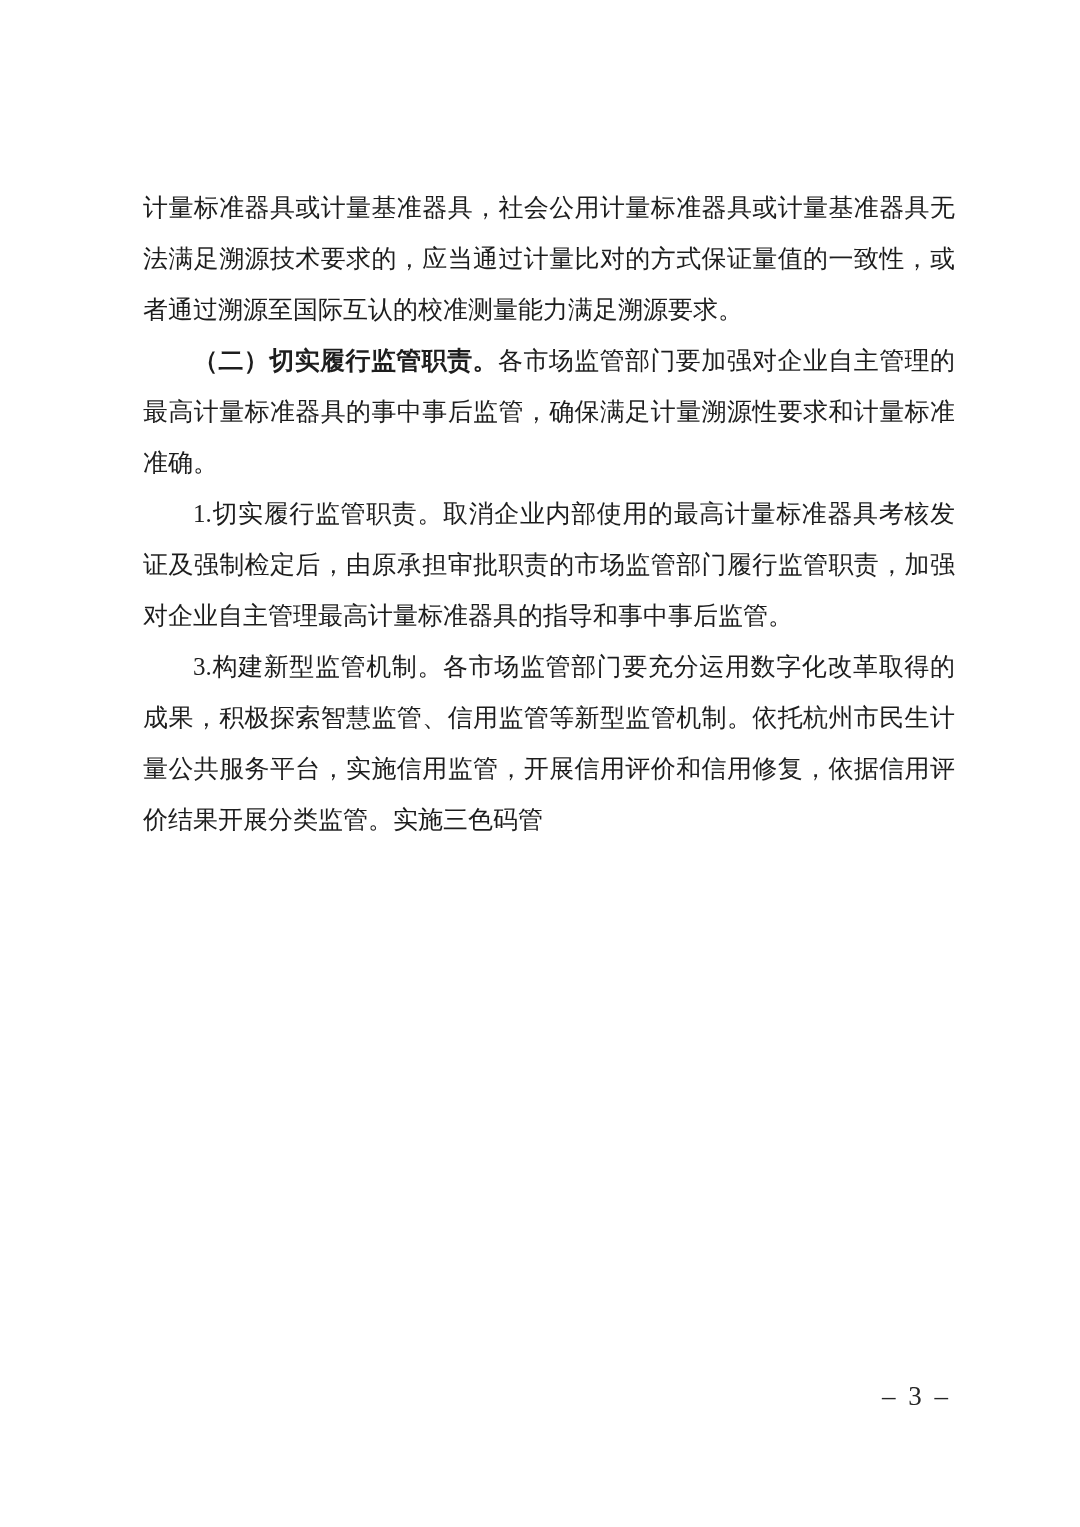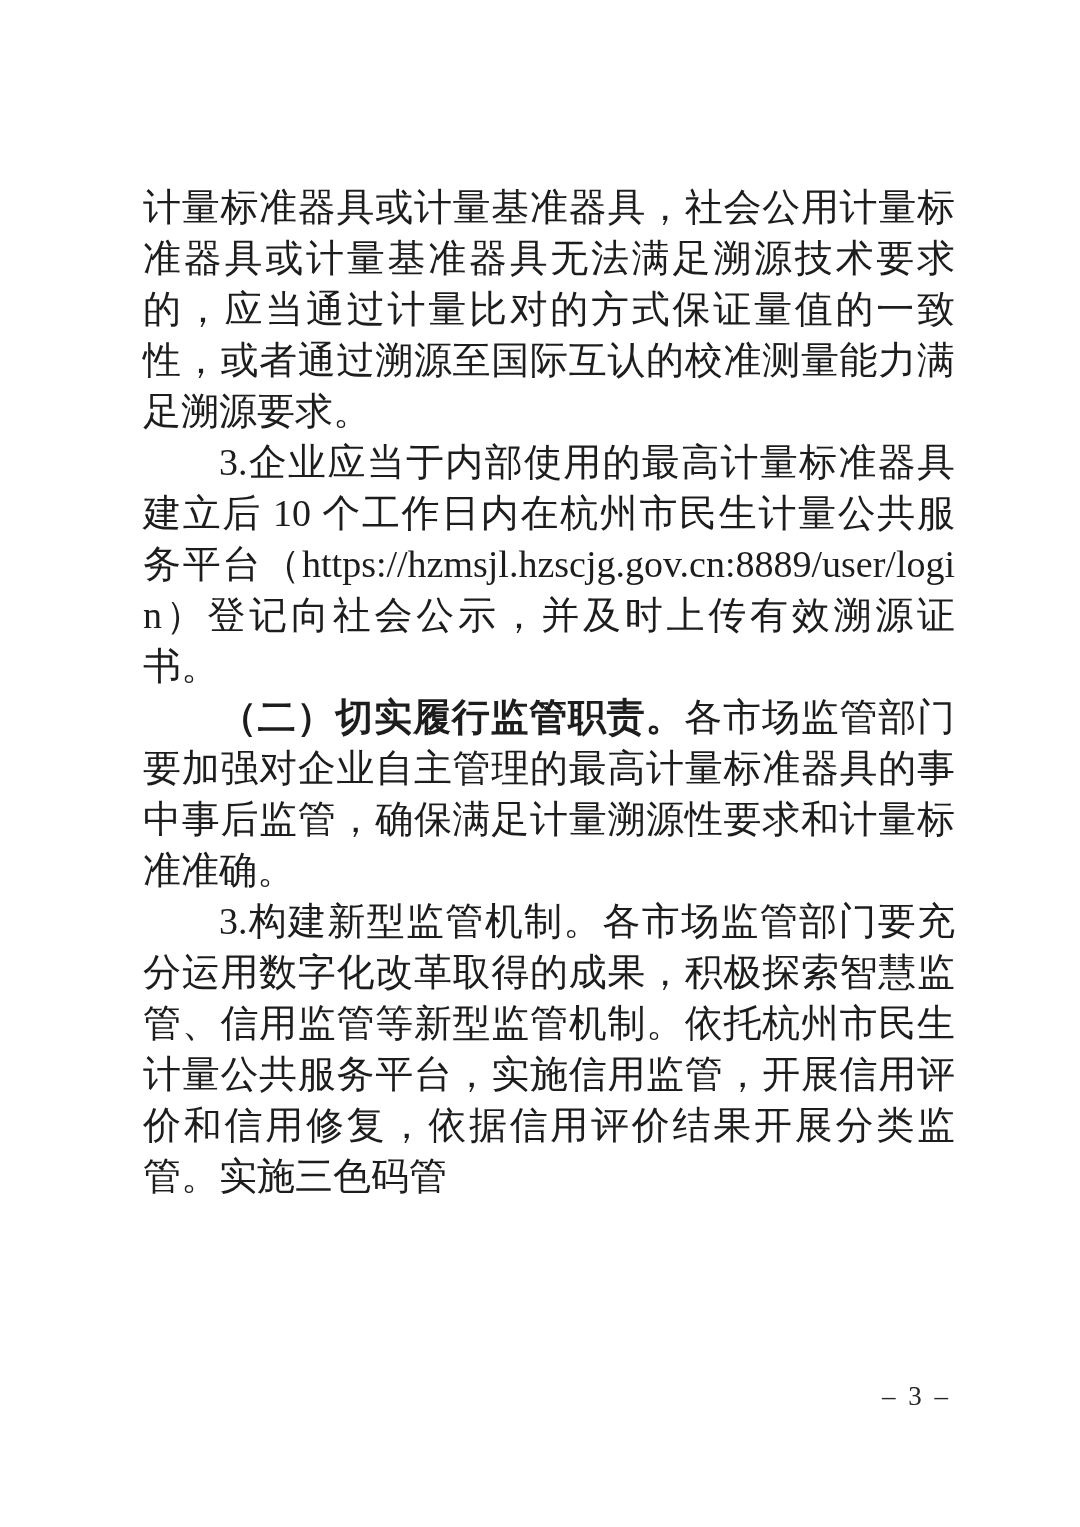--- a/index.html
+++ b/index.html
@@ -21,21 +21,21 @@
     background: #ffffff;
   }
   .text-block {
     position: absolute;
     left: 143px;
     top: 182px;
     width: 812px;
   }
   .para {
     margin: 0;
-    font-size: 38px;
+    font-size: 25px;
     line-height: 51px;
     text-align: justify;
     text-justify: inter-ideograph;
     word-break: break-all;
   }
   .para.indent {
     text-indent: 2em;
   }
   .lead-bold {
     font-weight: bold;
@@ -53,28 +53,28 @@
 </head>
 <body>
 
 <div class="page">
   <main class="text-block">
 
     <p class="para">
       <span>计量标准器具或计量基准器具，社会公用计量标准器具或计量基准器具无法满足溯源技术要求的，应当通过计量比对的方式保证量值的一致性，或者通过溯源至国际互认的校准测量能力满足溯源要求。</span>
     </p>
 
-    <p class="para indent">
-      <span>3.企业应当于内部使用的最高计量标准器具建立后 10 个工作日内在杭州市民生计量公共服务平台（https://hzmsjl.hzscjg.gov.cn:8889/user/login）登记向社会公示，并及时上传有效溯源证书。</span>
-    </p>
 
     <p class="para indent">
       <span class="lead-bold">（二）切实履行监管职责。</span><span>各市场监管部门要加强对企业自主管理的最高计量标准器具的事中事后监管，确保满足计量溯源性要求和计量标准准确。</span>
     </p>
 
+    <p class="para indent">
+      <span>1.切实履行监管职责。取消企业内部使用的最高计量标准器具考核发证及强制检定后，由原承担审批职责的市场监管部门履行监管职责，加强对企业自主管理最高计量标准器具的指导和事中事后监管。</span>
+    </p>
 
 
     <p class="para indent">
       <span>3.构建新型监管机制。各市场监管部门要充分运用数字化改革取得的成果，积极探索智慧监管、信用监管等新型监管机制。依托杭州市民生计量公共服务平台，实施信用监管，开展信用评价和信用修复，依据信用评价结果开展分类监管。实施三色码管</span>
     </p>
 
   </main>
 
   <footer class="page-number">– 3 –</footer>
 </div>

